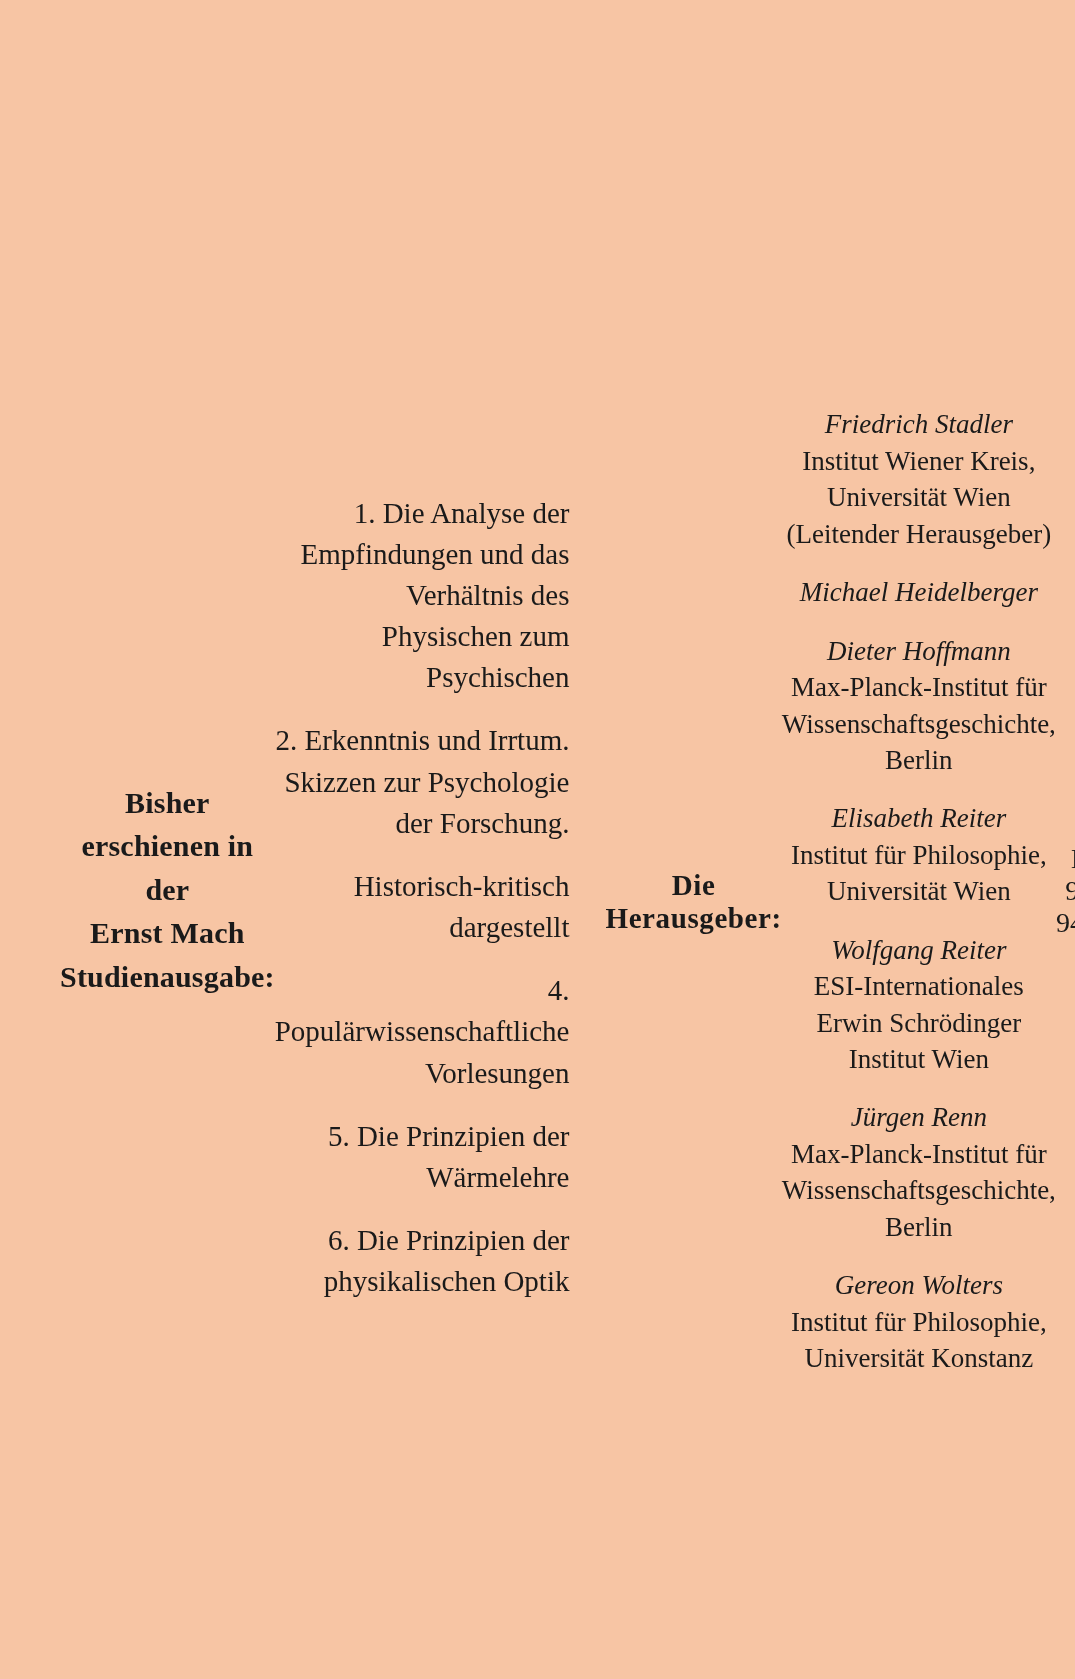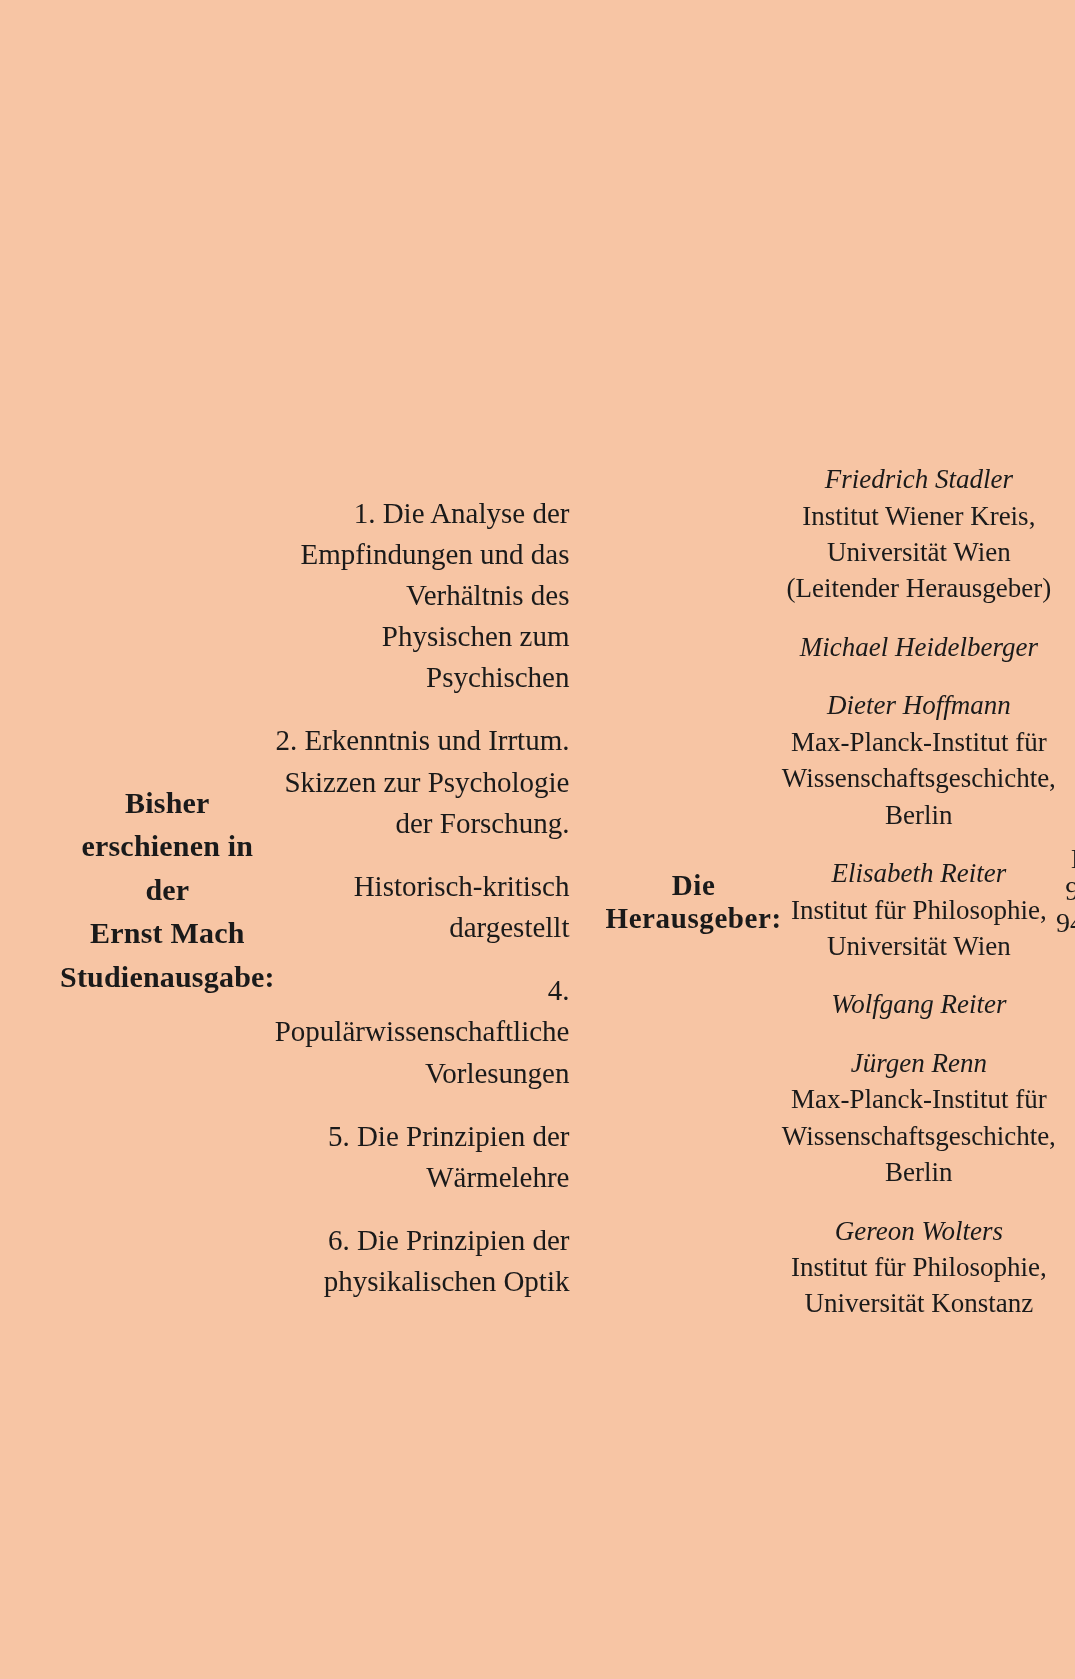--- a/index.html
+++ b/index.html
@@ -159,20 +159,21 @@
     <div class="editor">
       <span class="editor-name">Dieter Hoffmann</span>
       <span class="editor-aff">Max-Planck-Institut für Wissenschaftsgeschichte, Berlin</span>
     </div>
     <div class="editor">
       <span class="editor-name">Elisabeth Reiter</span>
       <span class="editor-aff">Institut für Philosophie, Universität Wien</span>
     </div>
     <div class="editor">
       <span class="editor-name">Wolfgang Reiter</span>
+      <span class="editor-aff">ESI-Internationales Erwin Schrödinger Institut Wien</span>
     </div>
     <div class="editor">
       <span class="editor-name">Jürgen Renn</span>
       <span class="editor-aff">Max-Planck-Institut für Wissenschaftsgeschichte, Berlin</span>
     </div>
     <div class="editor">
       <span class="editor-name">Gereon Wolters</span>
       <span class="editor-aff">Institut für Philosophie, Universität Konstanz</span>
     </div>
   </div>

